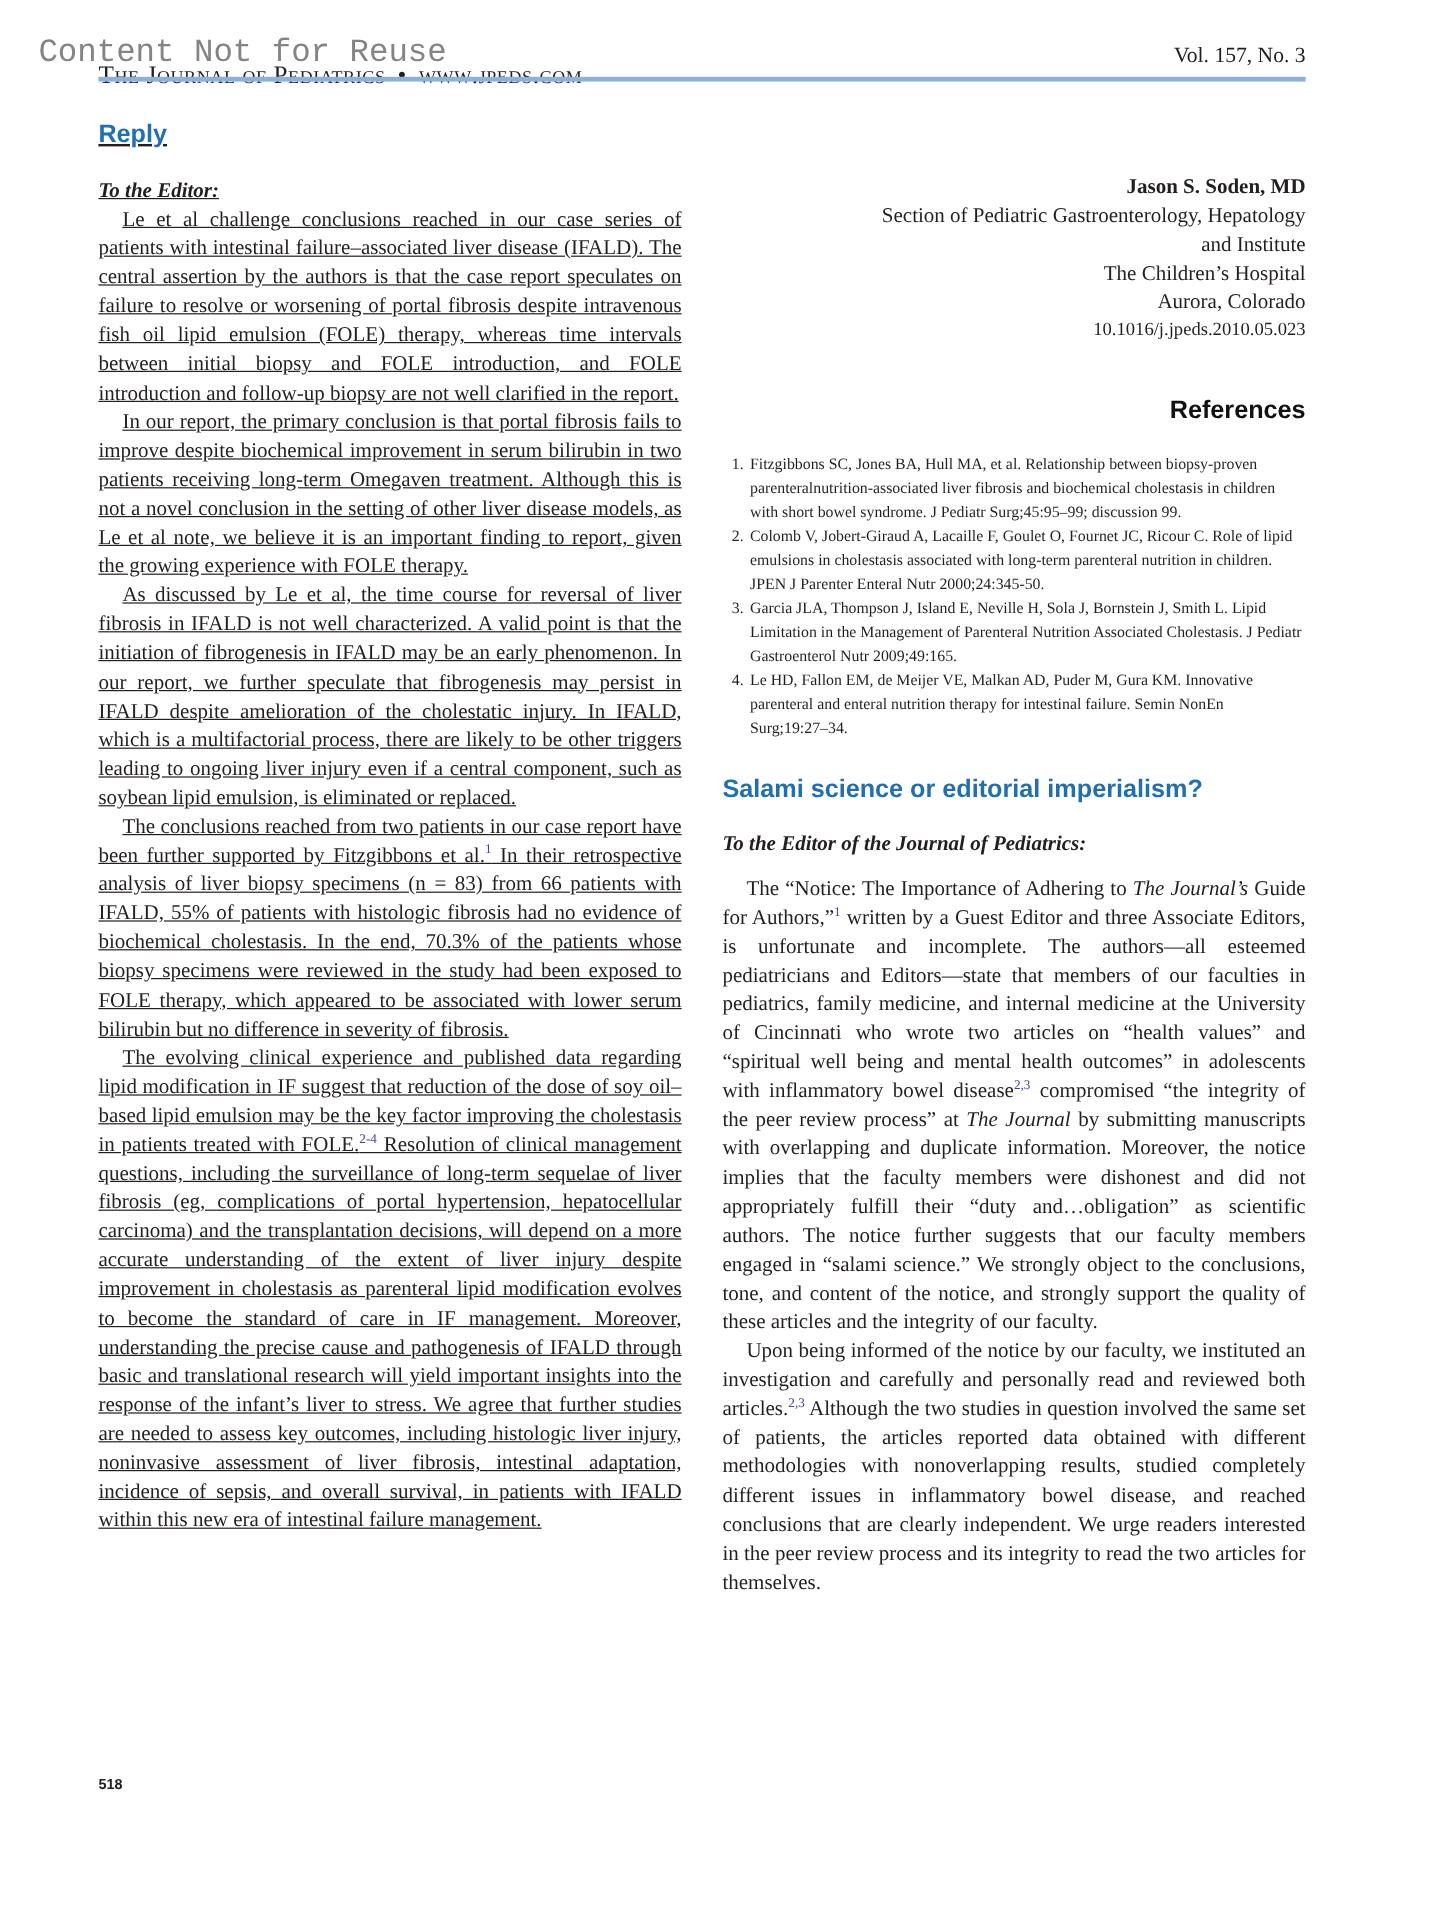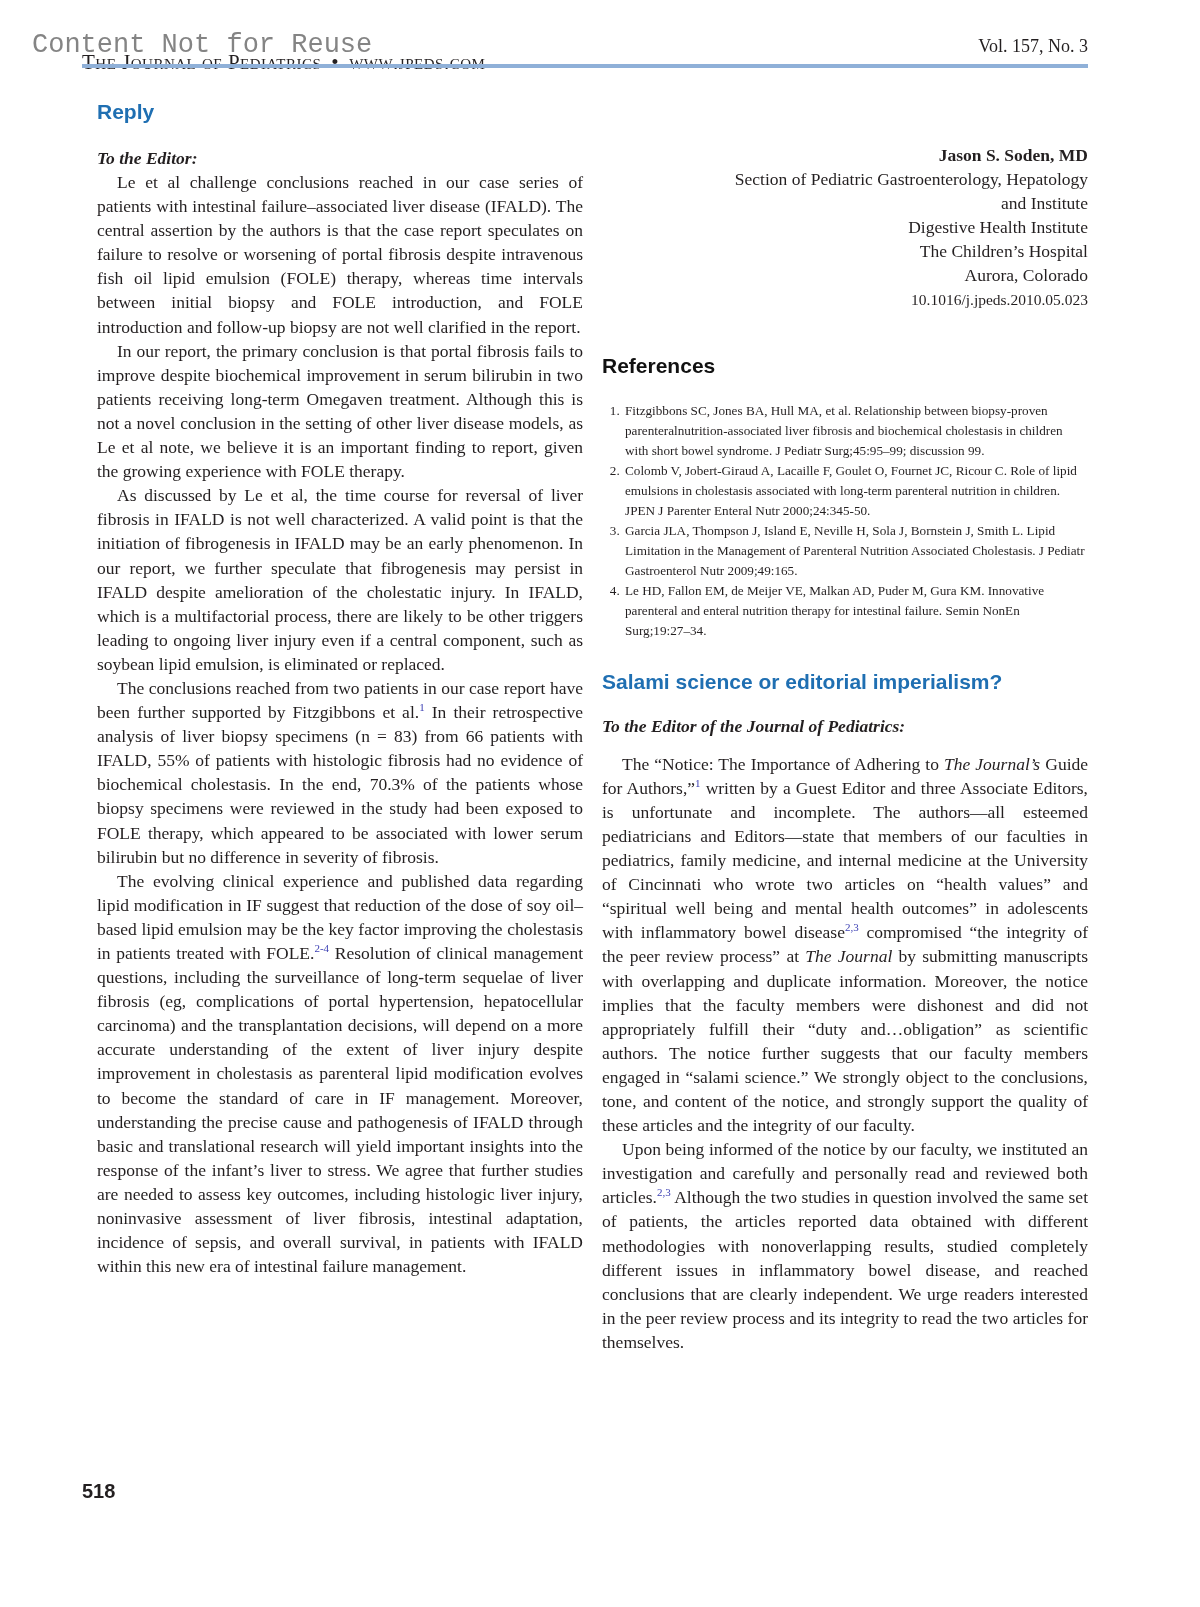--- a/index.html
+++ b/index.html
@@ -13,45 +13,45 @@
   .running-head {
     position: absolute; left: 82px; top: 30px; width: 1006px; height: 32px;
     font-family: "Liberation Serif", serif; font-size: 21px; color: #231f20;
   }
   .running-head .journal { position: absolute; left: 0; top: 20px; font-variant: small-caps; letter-spacing: 0.5px; }
   .running-head .dot { margin: 0 10px; }
   .running-head .vol { position: absolute; right: 0; top: 6px; font-size: 18px; }
   .head-rule { position: absolute; left: 82px; top: 64px; width: 1006px; height: 4px; background: #8fb0d8; }
 
   .col { position: absolute; top: 96px; width: 486px; }
-  .col-left { left: 97px; }
+  .col-left { left: 82px; text-decoration: underline; }
   .col-right { left: 602px; }
 
   h2.section-title {
     font-family: "Liberation Sans", sans-serif; font-weight: bold; color: #1f6fb2;
     font-size: 21px; margin: 0; line-height: 32px;
   }
-  h2.refs-title { color: #111; }
+  h2.refs-title { color: #111; text-align: right; }
 
   .salute { font-family: "Liberation Serif", serif; font-style: italic; font-weight: bold; font-size: 17.5px; margin: 0; line-height: 24px; }
   p.body {
     font-family: "Liberation Serif", serif; font-size: 17.5px; line-height: 24.1px;
     margin: 0; text-align: justify; text-indent: 20px; hyphens: manual;
   }
   sup.cite { color: #3b3fb3; font-size: 11px; line-height: 0; }
   em.it { font-style: italic; }
 
   .signature { text-align: right; font-family: "Liberation Serif", serif; font-size: 17.5px; line-height: 24.1px; margin-top: 41px; }
   .signature .name { font-weight: bold; }
   .signature .doi { font-size: 15.5px; }
 
   ol.refs { margin: 1px; padding: 0 0 0 20px; font-family: "Liberation Serif", serif; font-size: 13.2px; line-height: 20px; }
   ol.refs li { margin: 0; padding-left: 2px; text-align: left; }
 
-  .page-number { position: absolute; left: 82px; top: 1480px; font-family: "Liberation Sans", sans-serif; font-weight: bold; font-size: 20px; text-align: right; }
+  .page-number { position: absolute; left: 82px; top: 1480px; font-family: "Liberation Sans", sans-serif; font-weight: bold; font-size: 12px; text-align: right; }
 </style>
 </head>
 <body>
 
 <div class="watermark">Content Not for Reuse</div>
 
 <div class="running-head">
   <span class="journal">
     <span>The Journal of Pediatrics</span><span class="dot">•</span><span>www.jpeds.com</span>
   </span>
@@ -69,21 +69,20 @@
   <p class="body"><span>The conclusions reached from two patients in our case re­port have been further supported by Fitzgibbons et al.</span><sup class="cite">1</sup><span> In their retrospective analysis of liver biopsy specimens (n = 83) from 66 patients with IFALD, 55% of patients with histo­logic fibrosis had no evidence of biochemical cholestasis. In the end, 70.3% of the patients whose biopsy specimens were reviewed in the study had been exposed to FOLE ther­apy, which appeared to be associated with lower serum bili­rubin but no difference in severity of fibrosis.</span></p>
   <p class="body"><span>The evolving clinical experience and published data re­garding lipid modification in IF suggest that reduction of the dose of soy oil–based lipid emulsion may be the key fac­tor improving the cholestasis in patients treated with FOLE.</span><sup class="cite">2-4</sup><span> Resolution of clinical management questions, in­cluding the surveillance of long-term sequelae of liver fibro­sis (eg, complications of portal hypertension, hepatocellular carcinoma) and the transplantation decisions, will depend on a more accurate understanding of the extent of liver in­jury despite improvement in cholestasis as parenteral lipid modification evolves to become the standard of care in IF management. Moreover, understanding the precise cause and pathogenesis of IFALD through basic and translational research will yield important insights into the response of the infant’s liver to stress. We agree that further studies are needed to assess key outcomes, including histologic liver injury, noninvasive assessment of liver fibrosis, intestinal adaptation, incidence of sepsis, and overall survival, in patients with IFALD within this new era of intestinal failure management.</span></p>
 </div>
 
 <div class="col col-right">
   <div class="signature">
     <div style="height:6px"></div>
     <div class="name">Jason S. Soden, MD</div>
     <div>Section of Pediatric Gastroenterology, Hepatology</div>
     <div>and Institute</div>
-    <div>Digestive Health Institute</div>
     <div>The Children’s Hospital</div>
     <div>Aurora, Colorado</div>
     <div class="doi">10.1016/j.jpeds.2010.05.023</div>
   </div>
 
   <div style="height:38px"></div>
   <h2 class="section-title refs-title">References</h2>
   <div style="height:18px"></div>
   <ol class="refs">
     <li>Fitzgibbons SC, Jones BA, Hull MA, et al. Relationship between biopsy-proven parenteralnutrition-associated liver fibrosis and biochemical cho­lestasis in children with short bowel syndrome. J Pediatr Surg;45:95–99; discussion 99.</li>

